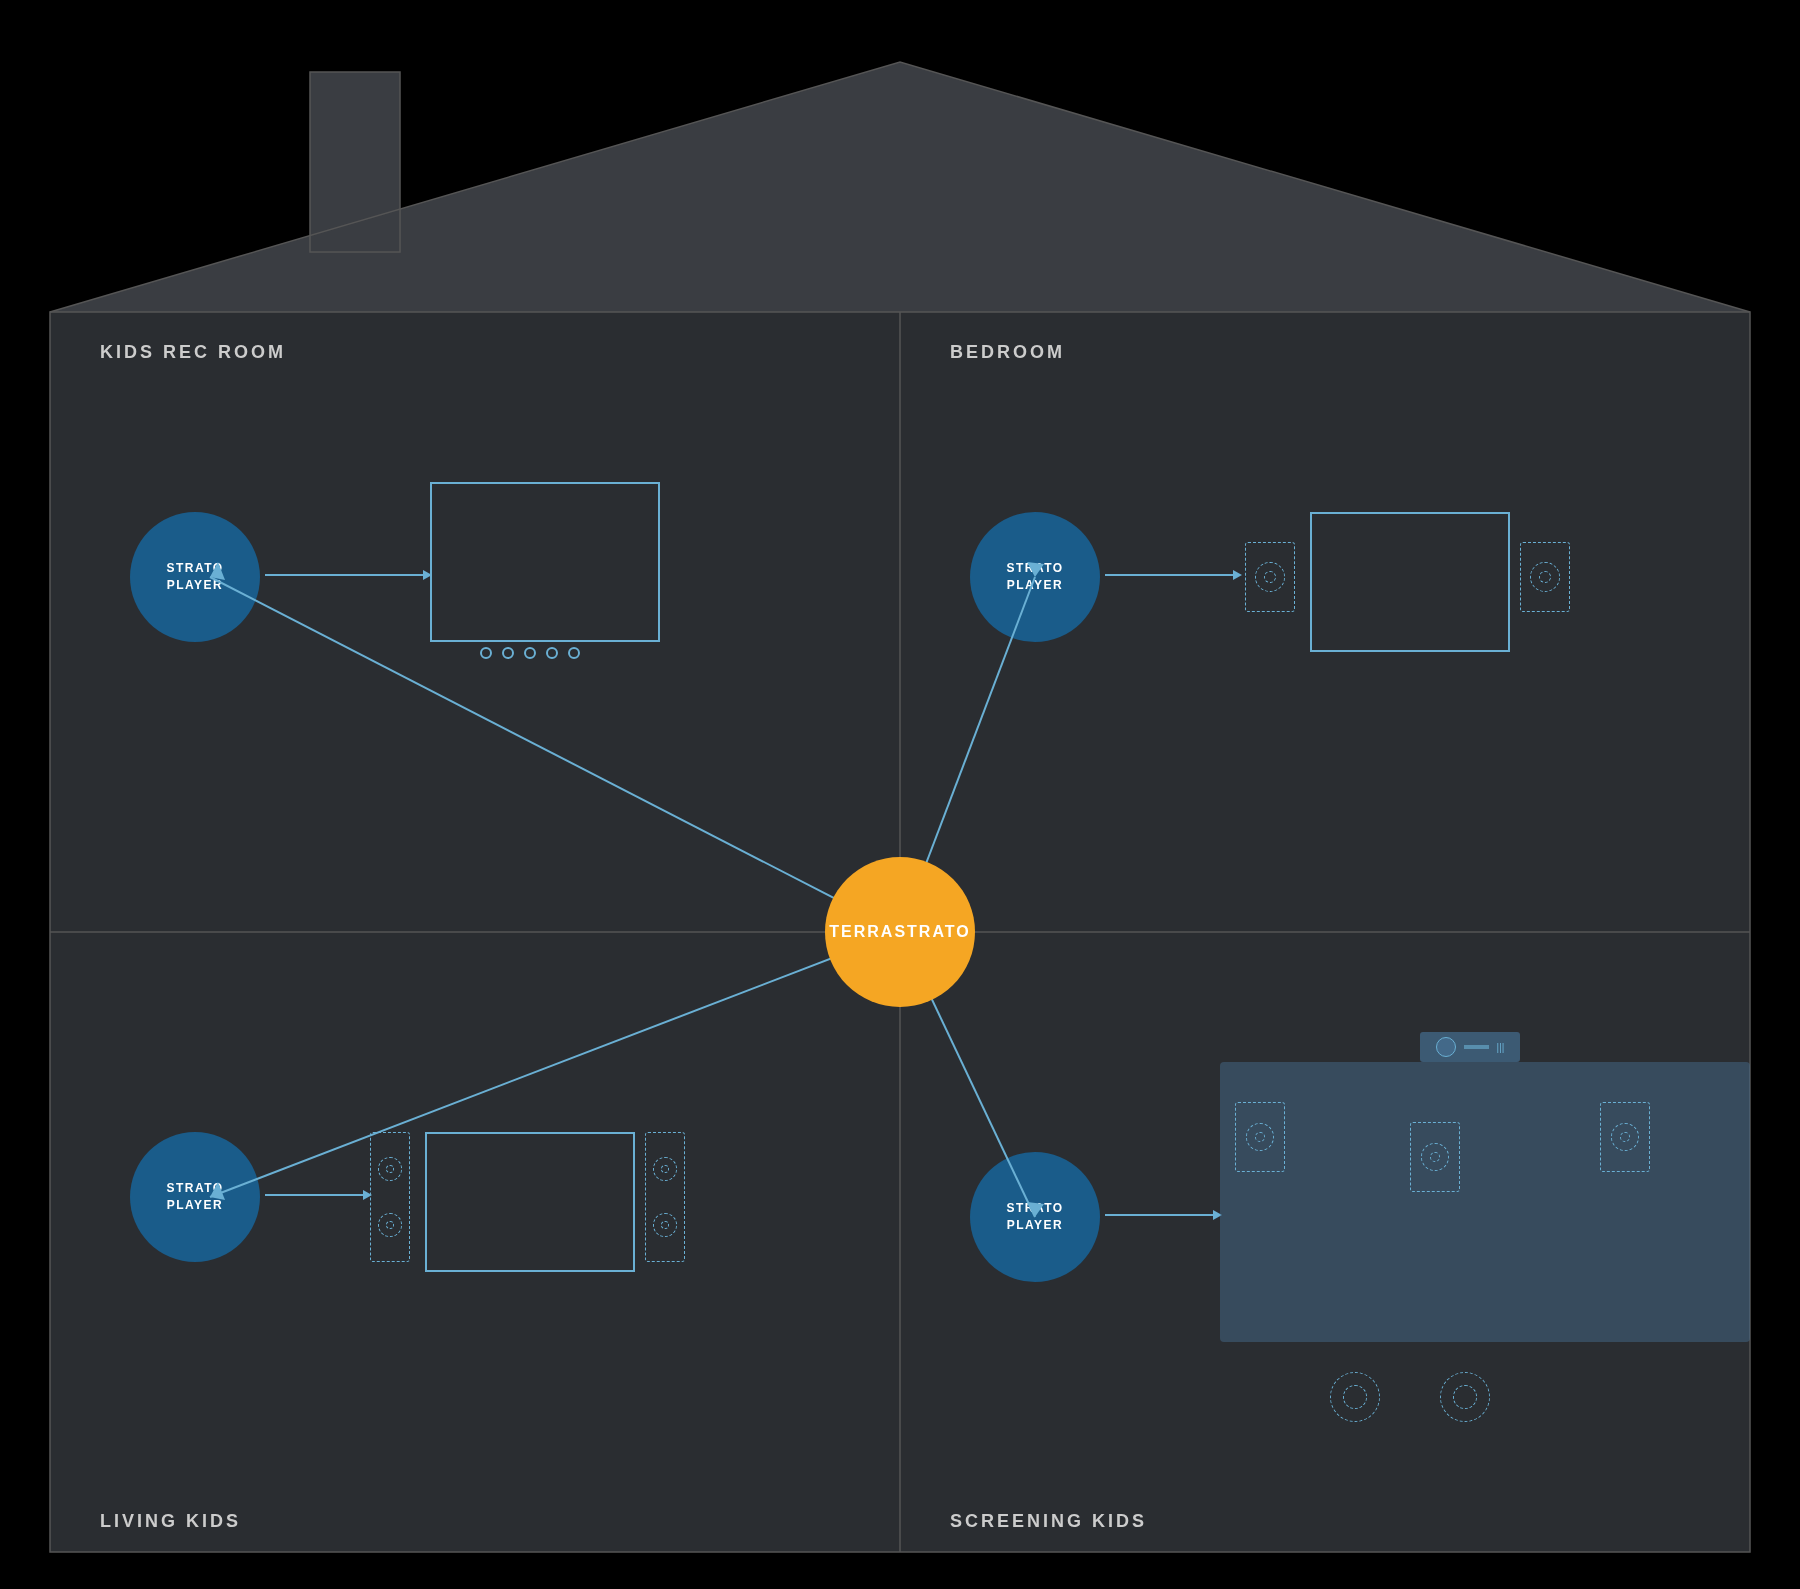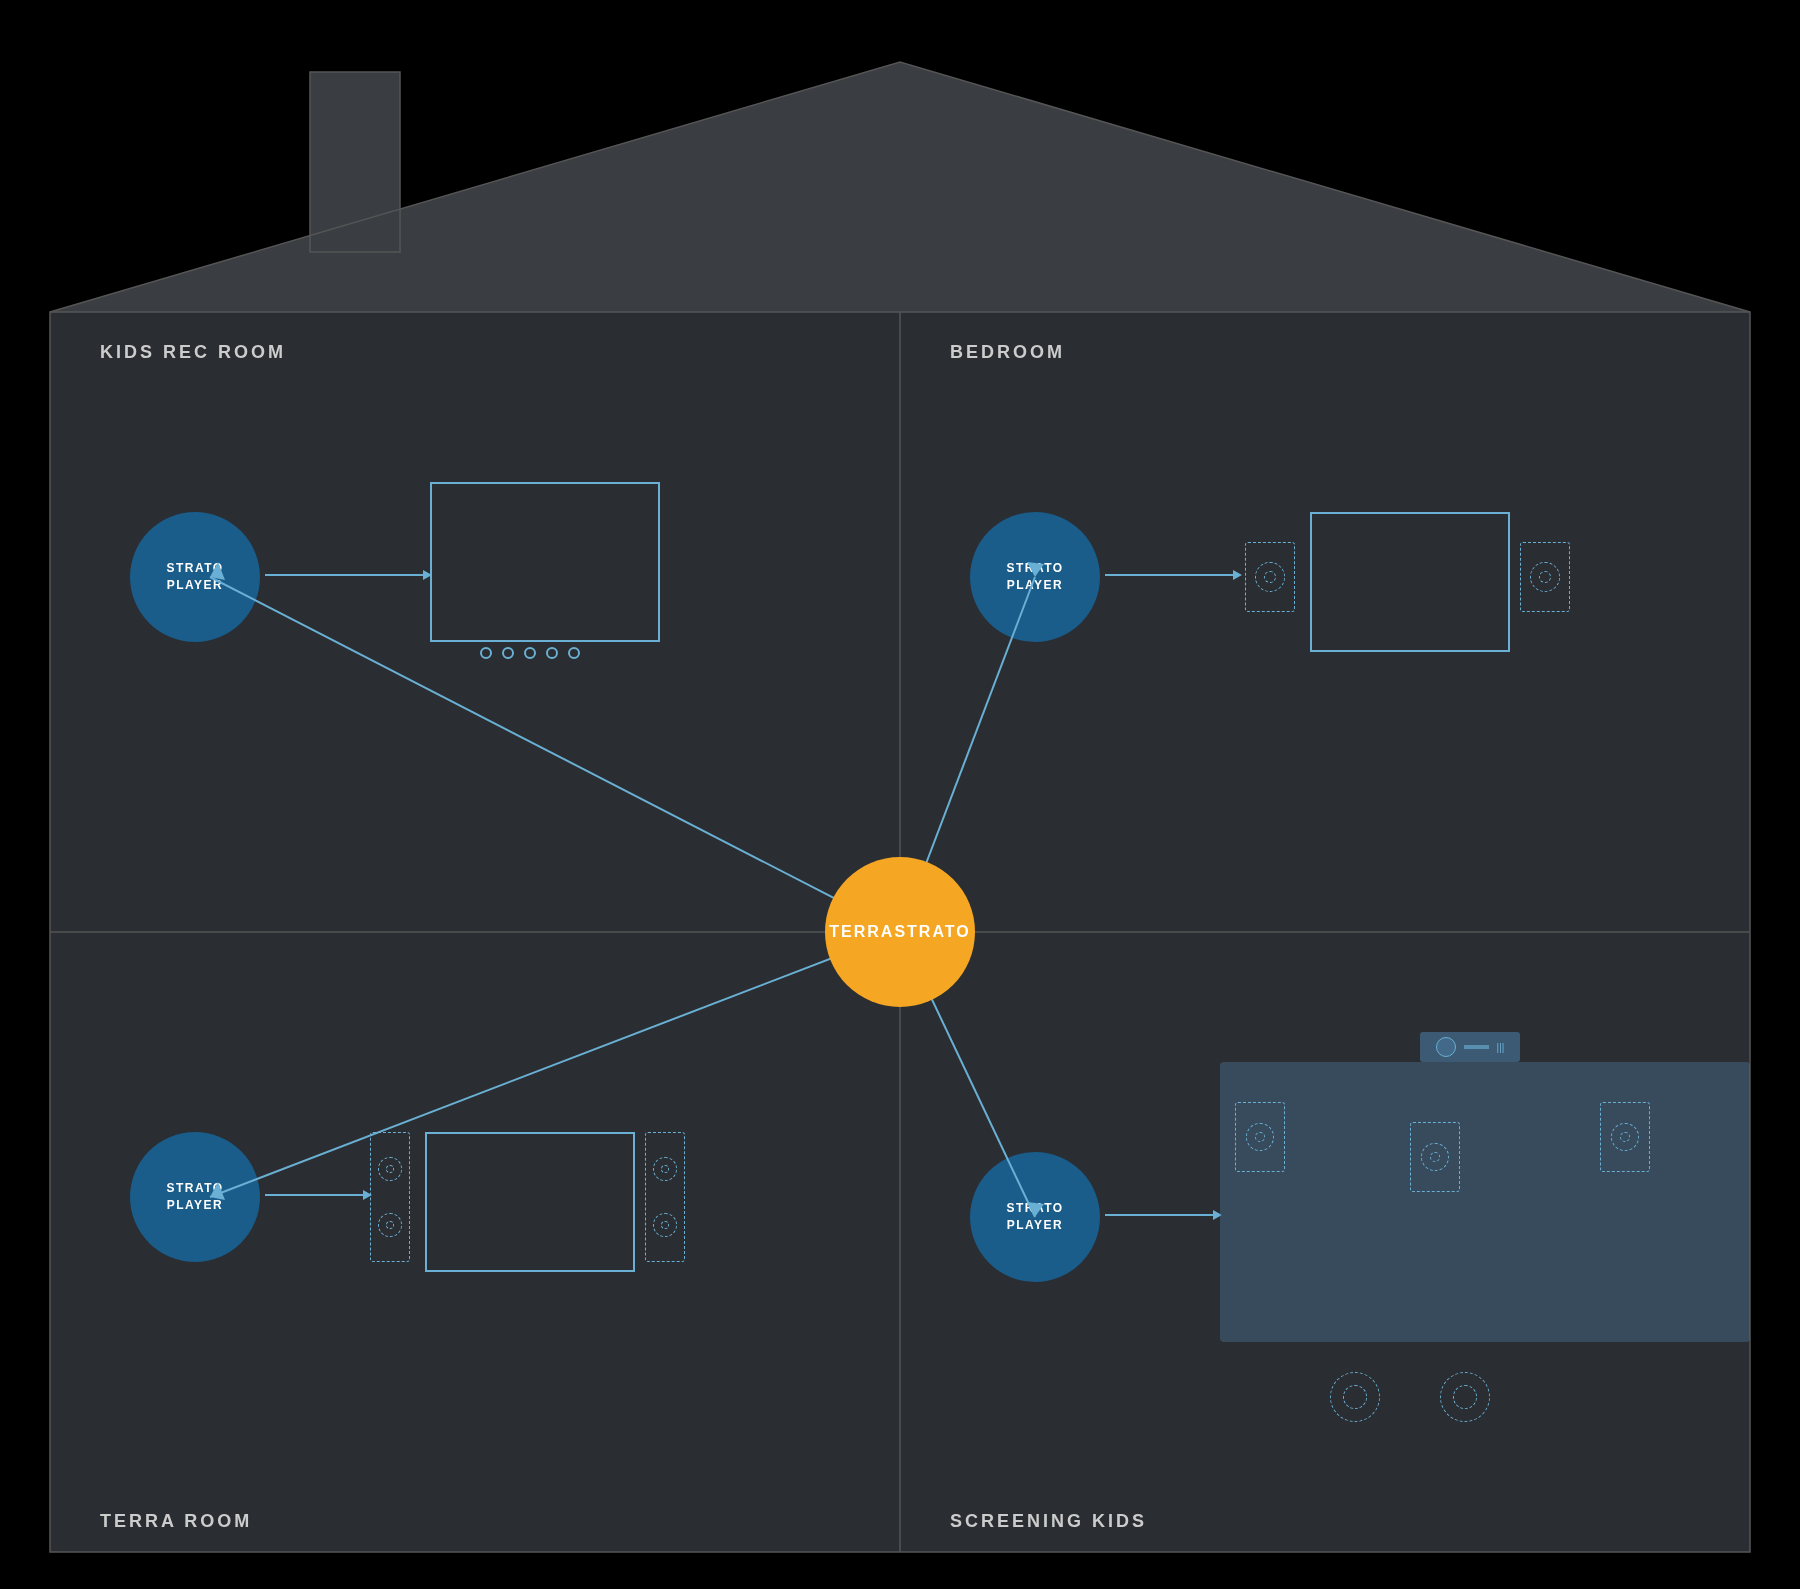--- a/index.html
+++ b/index.html
@@ -103,21 +103,21 @@
     <div style="position:absolute; top:200px; left:410px; width:200px; height:140px; border:2px solid #6ab0d4; background:transparent;"></div>
 
     <div style="position:absolute; top:230px; left:620px; width:50px; height:70px; border:1px dashed #6ab0d4; border-radius:3px; display:flex; align-items:center; justify-content:center;">
       <div style="width:30px; height:30px; border-radius:50%; border:1px dashed #6ab0d4; display:flex; align-items:center; justify-content:center;">
         <div style="width:12px; height:12px; border-radius:50%; border:1px dashed #6ab0d4;"></div>
       </div>
     </div>
   </div>
 
   <div style="position:absolute; top:890px; left:50px; width:850px; height:620px;">
-    <div style="position:absolute; bottom:20px; left:50px; color:#ccc; font-size:18px; font-weight:bold; letter-spacing:3px;">TERRA ROOM</div>
+    <div style="position:absolute; bottom:20px; left:50px; color:#ccc; font-size:18px; font-weight:bold; letter-spacing:3px;">LIVING KIDS</div>
 
     <div style="position:absolute; top:200px; left:80px; width:130px; height:130px; border-radius:50%; background:#1a5c8a; display:flex; flex-direction:column; align-items:center; justify-content:center; color:white; font-size:12px; font-weight:bold; letter-spacing:1.5px; text-align:center; line-height:1.4;">
       <span>STRATO</span>
       <span>PLAYER</span>
     </div>
 
     <div style="position:absolute; top:262px; left:215px; width:100px; height:2px; background:#6ab0d4;">
       <div style="position:absolute; right:-7px; top:-4px; border-left:9px solid #6ab0d4; border-top:5px solid transparent; border-bottom:5px solid transparent;"></div>
     </div>
 

